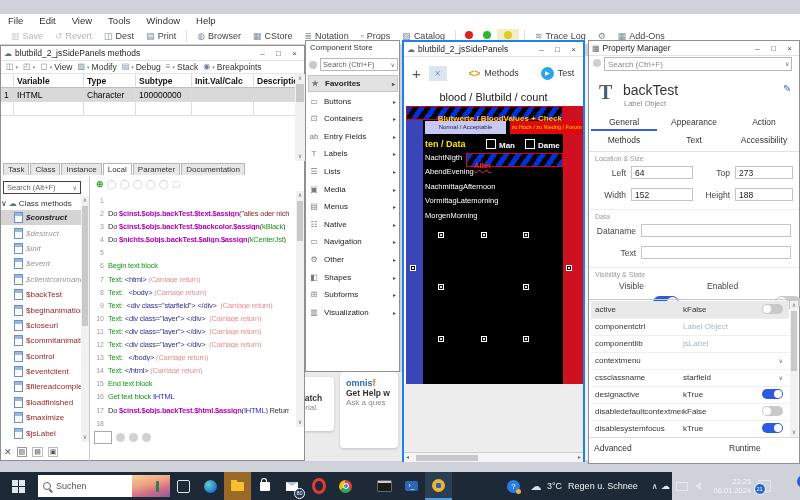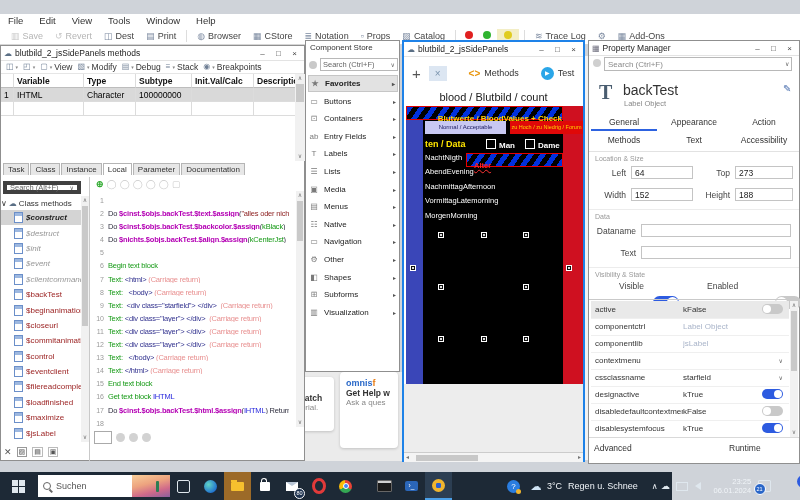--- a/index.html
+++ b/index.html
@@ -34,21 +34,21 @@
   #mw-toolbar{position:absolute;left:0;top:14px;width:100%;height:14px;display:flex;align-items:center;gap:5px;padding-left:5px;font-size:8.5px;color:#333;border-bottom:1px solid #e6e6e6;box-sizing:border-box}
   #mw-toolbar .ic{color:#6f7f95;font-size:8px}
   #mw-toolbar .cv{font-size:5px;color:#888}
   .thead,.trow{position:absolute;left:0;display:flex;height:14px;line-height:14px;font-size:8.5px}
   .tc{box-sizing:border-box;border-right:1px solid #dcdcdc;border-bottom:1px solid #dcdcdc;padding-left:3px;overflow:hidden;white-space:nowrap}
   .thead .tc{font-weight:bold;color:#111;border-bottom:1px solid #bdbdbd}
   .trow.sel .tc{background:#d9d9d9}
   #mw-tabs{position:absolute;left:0;top:115px;height:16px;display:flex;align-items:center;padding-left:2px;font-size:8px;color:#333}
   .mtab{border:1px solid #b5b5b5;border-bottom:none;background:#e7e7e7;padding:1px 4px;margin-right:1px}
   .mtab.on{background:#fff;font-weight:normal}
-  #mw-search{position:absolute;left:2px;top:135px;width:78px;height:13px;border:4px solid #404040;font-size:7.5px;color:#666;display:flex;align-items:center;padding:0 3px;box-sizing:border-box}
+  #mw-search{position:absolute;left:2px;top:135px;width:78px;height:13px;border:1px solid #404040;font-size:7.5px;color:#666;display:flex;align-items:center;padding:0 3px;box-sizing:border-box}
   #mw-search .sp{flex:1;overflow:hidden;white-space:nowrap}
   #mw-tree{position:absolute;left:0;top:150px;width:80px;height:246px;overflow:hidden;font-size:8px}
   .troot{display:flex;align-items:center;gap:2px;height:14px;color:#333}
   .titem{display:flex;align-items:center;gap:3px;height:15.4px;padding-left:13px;white-space:nowrap;overflow:hidden}
   .titem.t-sel{background:#d4d4d4;font-weight:bold;font-style:italic;color:#222}
   .titem.t-inh{color:#979797;font-style:italic}
   .titem.t-cus{color:#9c2424}
   .dico{width:7px;height:9px;background:#fff;border:1px solid #6b8fc9;display:inline-block;position:relative;flex:0 0 auto}
   .dico::after{content:"";position:absolute;left:0;top:0;width:100%;height:3px;background:#9db8e0}
   #mw-leftbtns{position:absolute;left:3px;top:399px;width:80px;height:14px;display:flex;gap:5px;font-size:9px;color:#555;align-items:center}

